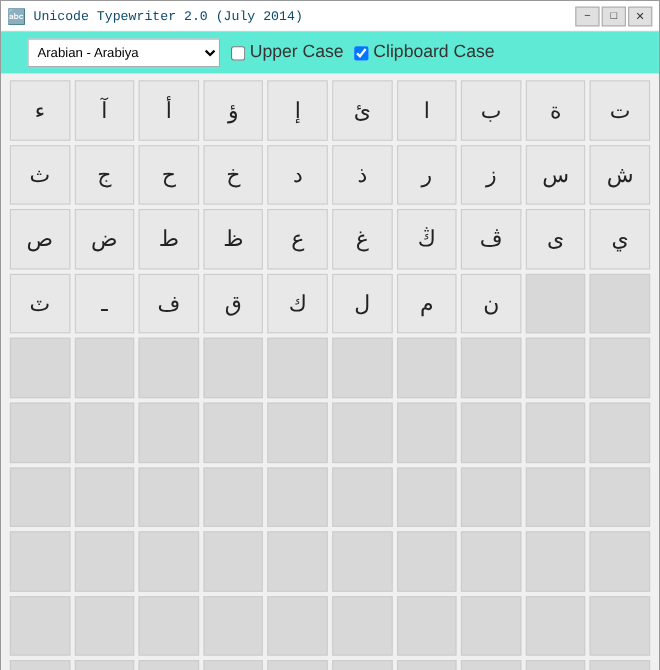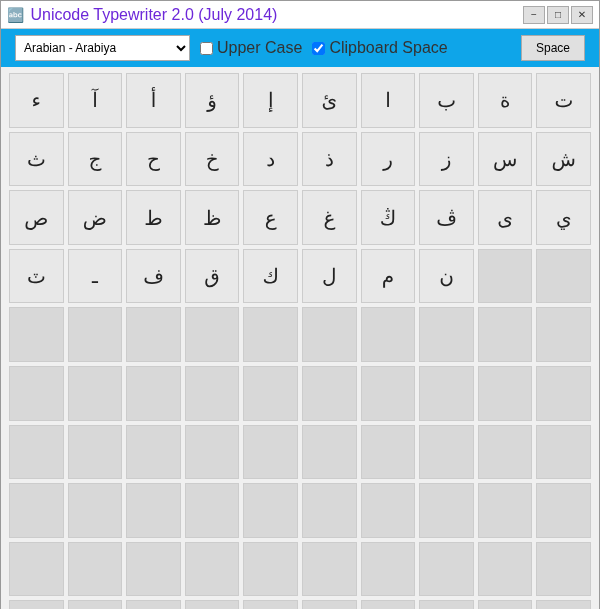--- a/index.html
+++ b/index.html
@@ -29,22 +29,23 @@
     }
     .title-bar-left {
       display: flex;
       align-items: center;
       gap: 6px;
     }
     .title-icon {
       font-size: 14px;
     }
     .title-text {
-      font-size: 16px;
-      color: #6d28d9;
+      font-size: 12px;
+      color: #0c4a6e;
+      font-family: Liberation Mono, monospace;
     }
     .title-buttons {
       display: flex;
       gap: 2px;
     }
     .title-btn {
       width: 22px;
       height: 18px;
       border: 1px solid #aaa;
       background: #e0e0e0;
@@ -52,23 +53,23 @@
       font-size: 10px;
       display: flex;
       align-items: center;
       justify-content: center;
       color: #333;
     }
 
     .toolbar {
       display: flex;
       align-items: center;
-      padding: 6px 14px;
+      padding: 6px 24px;
       gap: 10px;
-      background: #0ea5e9;
+      background: #5eead4;
     }
     .dropdown-select {
       width: 175px;
       height: 26px;
       border: 1px solid #aaa;
       background: white;
       padding: 0 4px;
       font-size: 12px;
       cursor: pointer;
     }
@@ -142,23 +143,22 @@
 
   <div class="toolbar">
     <select class="dropdown-select">
     <option>Arabian    - Arabiya</option><option>Latin</option><option>Greek</option><option>Cyrillic</option></select>
     <div class="checkbox-group">
       <input type="checkbox" id="upperCase" style="">
       <label class="checkbox-label" for="upperCase">Upper Case</label>
     </div>
     <div class="checkbox-group">
       <input type="checkbox" id="clipboardCopy" checked="" style="">
-      <label class="checkbox-label" for="clipboardCopy">Clipboard Space</label>
-    </div>
-    <button class="space-btn">Space</button>
+      <label class="checkbox-label" for="clipboardCopy">Clipboard Case</label>
+    </div>
   </div>
 
   <div class="char-grid" id="char-grid">
   <div class="char-cell">ء</div>
       <div class="char-cell">آ</div>
       <div class="char-cell">أ</div>
       <div class="char-cell">ؤ</div>
       <div class="char-cell">إ</div>
       <div class="char-cell">ئ</div>
       <div class="char-cell">ا</div>

